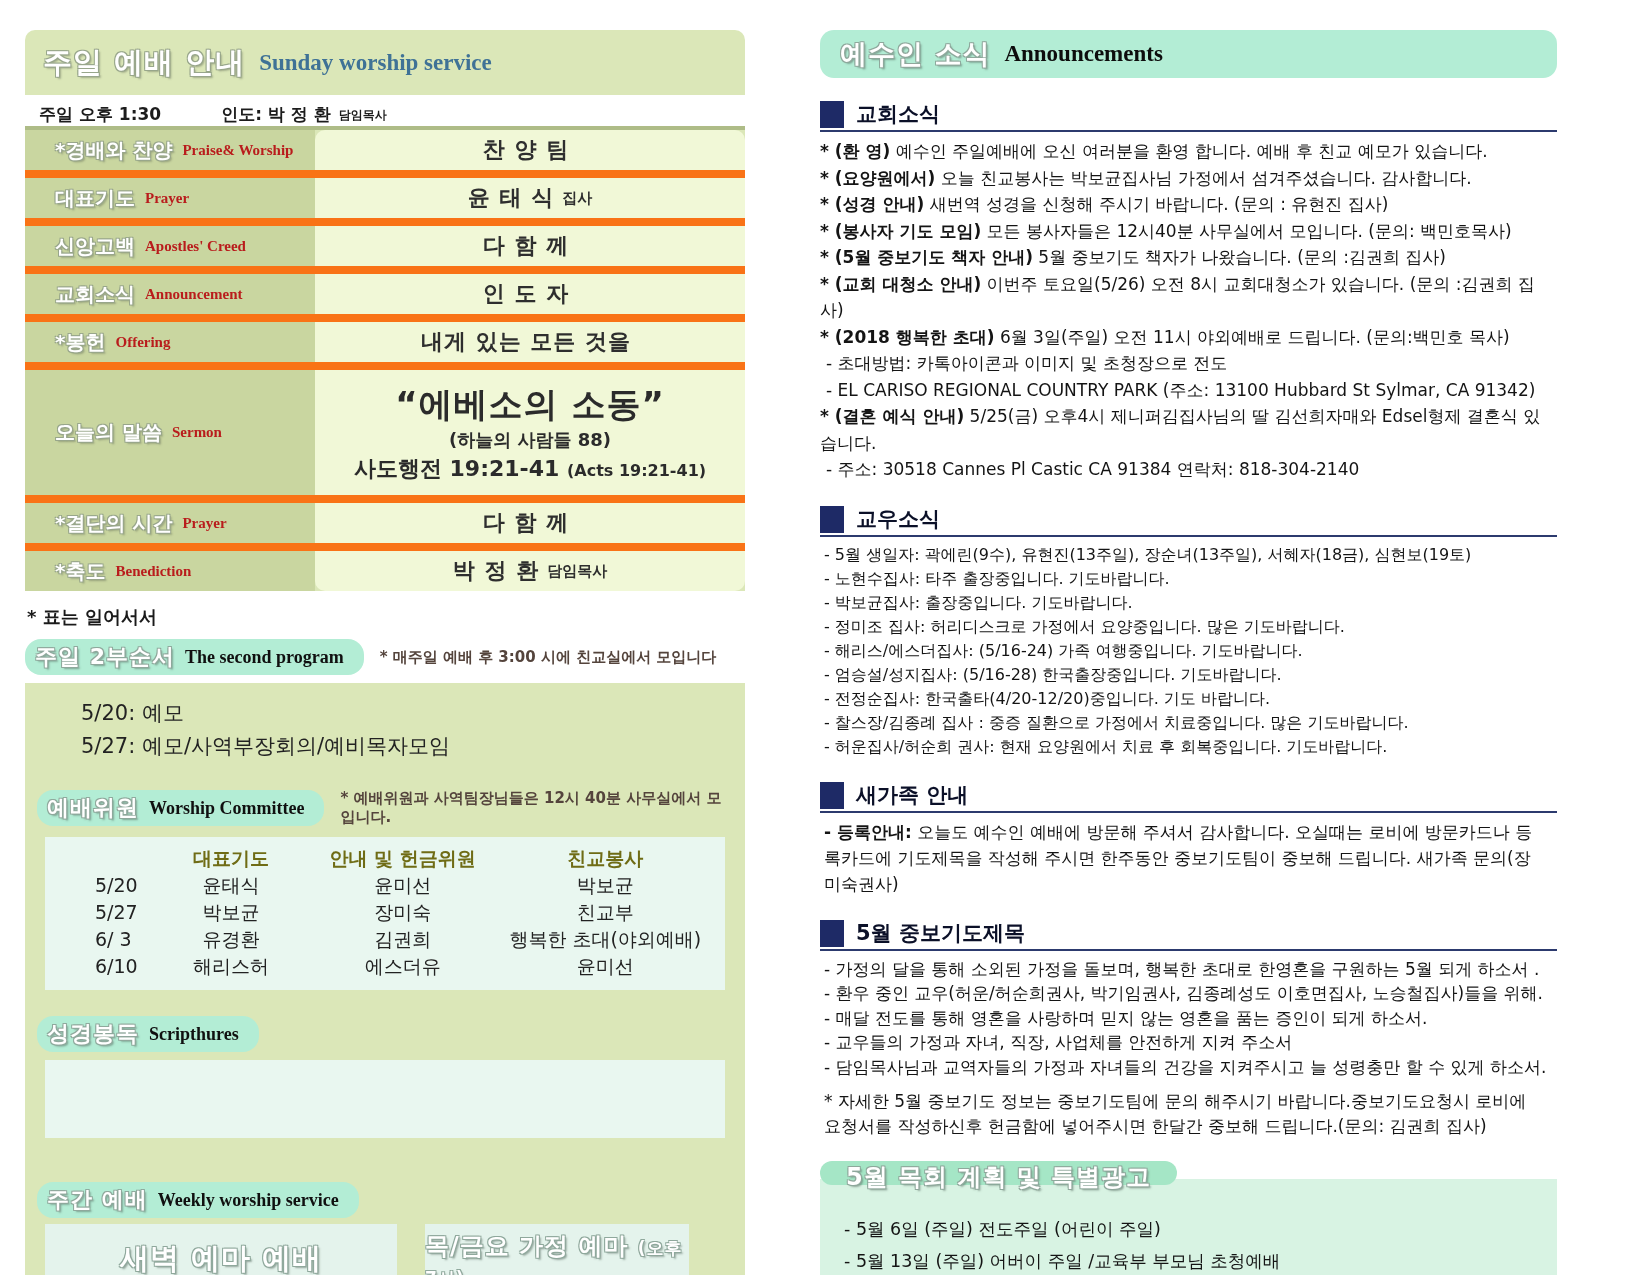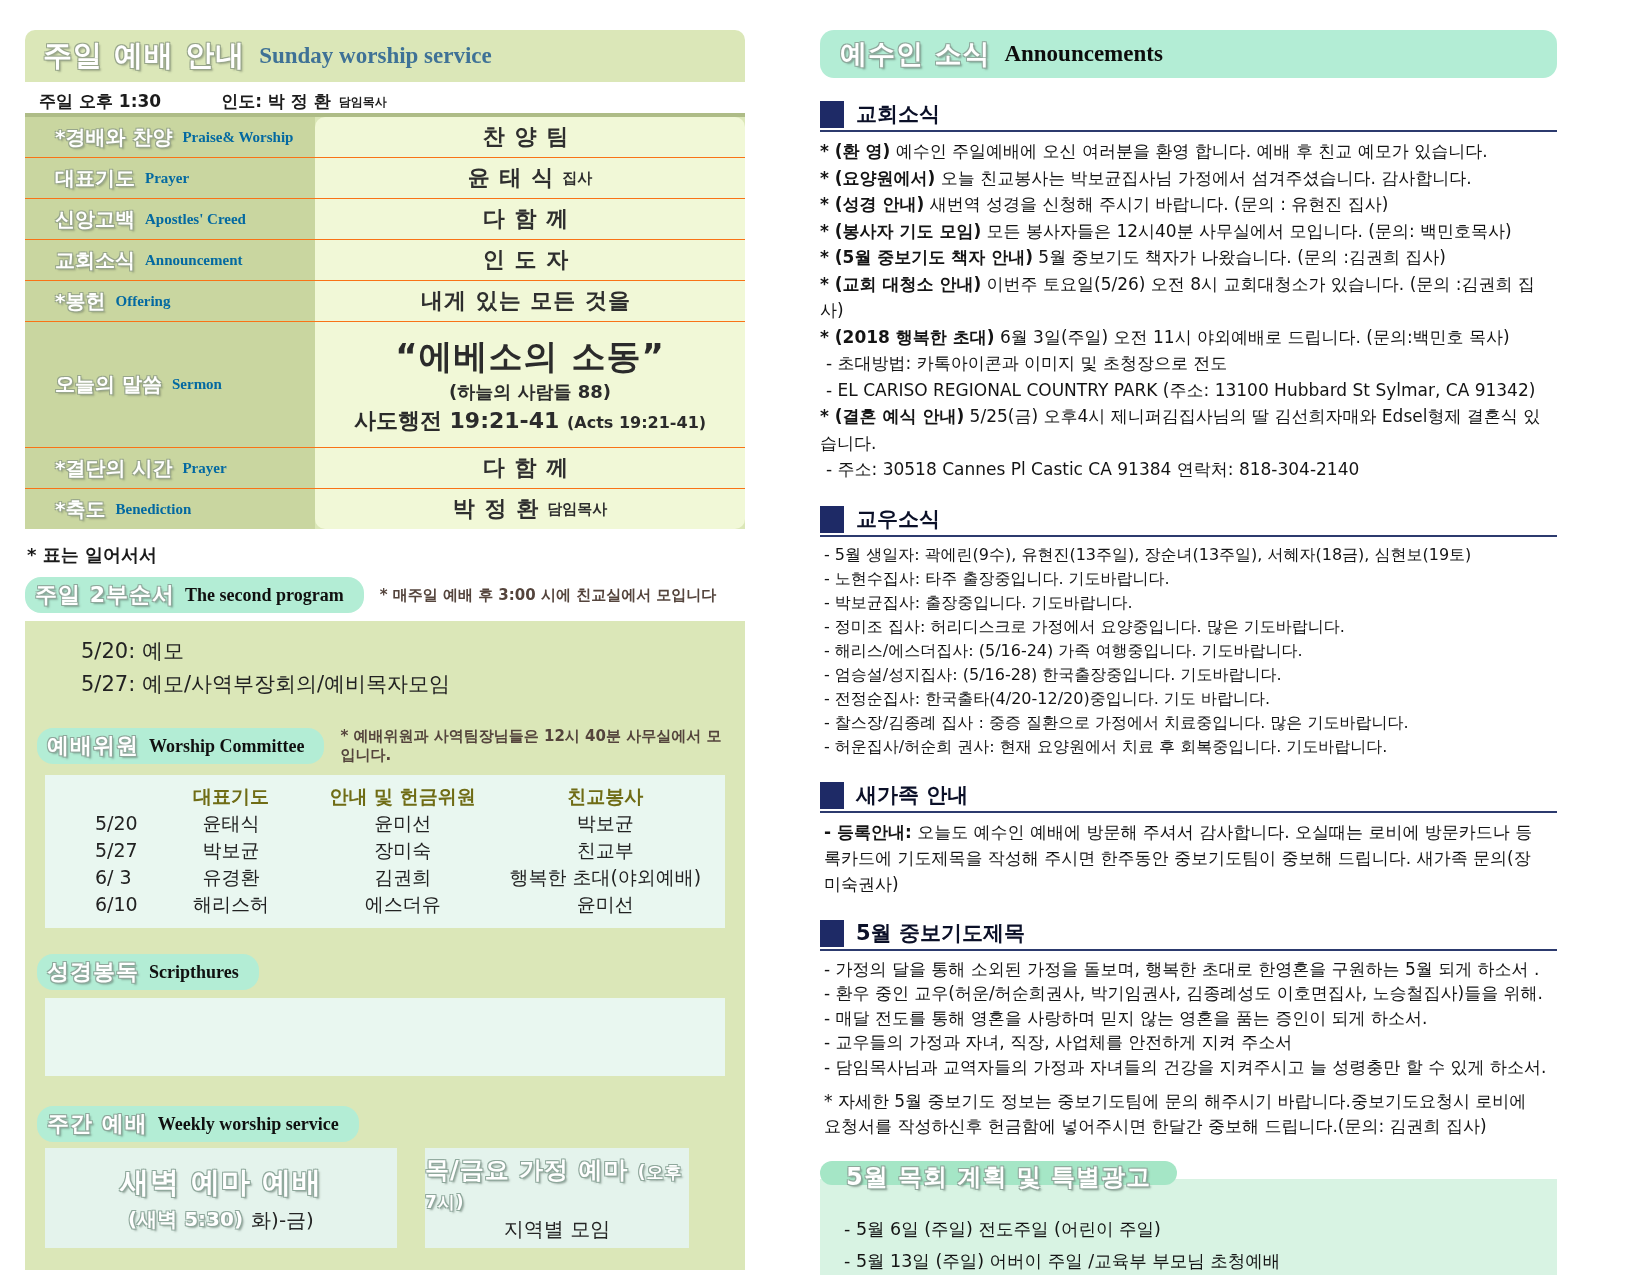--- a/index.html
+++ b/index.html
@@ -7,45 +7,45 @@
     width:1650px;height:1275px;position:relative;overflow:hidden;
     background:#ffffff;
     font-family:"DejaVu Sans","Liberation Sans",sans-serif;
     -webkit-font-smoothing:antialiased;
   }
   .serif{font-family:"Liberation Serif","DejaVu Serif",serif;}
 
   
   .left-panel{position:absolute;left:25px;top:30px;width:720px;}
   .lp-titlebar{
-    background:#dbe7b8;border-radius:10px 10px 0 0;height:52px;
+    background:#dbe7b8;border-radius:10px 10px 0 0;height:65px;
     display:flex;align-items:center;padding-left:18px;gap:14px;
   }
   .ko-outline{
     color:#ffffff;font-weight:bold;
     text-shadow:-1px -1px 0 #98a68b,1px -1px 0 #98a68b,-1px 1px 0 #98a68b,1px 1px 0 #98a68b,2px 2px 2px rgba(90,100,80,.45);
   }
   .lp-title-ko{font-size:29px;letter-spacing:1px;}
   .lp-title-en{font-size:23px;color:#3f7296;font-weight:bold;}
   .lp-subbar{
     background:#ffffff;height:31px;display:flex;align-items:flex-end;gap:8px;
     padding-left:14px;color:#1c1c1c;
   }
   .lp-subbar .time{font-size:17px;font-weight:bold;}
   .lp-subbar .leader{font-size:17px;font-weight:bold;margin-left:52px;}
   .lp-subbar .leader-sub{font-size:12px;font-weight:bold;padding-bottom:2px;}
 
   .order-table{background:#dbe7b8;border-top:4px solid #aebc87;}
-  .o-row{display:flex;border-bottom:1px solid #f97316;}
+  .o-row{display:flex;border-bottom:8px solid #f97316;}
   .o-label{
     width:290px;background:#c9d6a0;display:flex;align-items:center;
     padding-left:30px;gap:10px;box-sizing:border-box;
   }
   .o-label .ko{font-size:20px;}
-  .o-label .en{font-size:15px;color:#0369a1;font-weight:bold;font-family:"Liberation Serif","DejaVu Serif",serif;}
+  .o-label .en{font-size:15px;color:#b91c1c;font-weight:bold;font-family:"Liberation Serif","DejaVu Serif",serif;}
   .o-value{
     flex:1;background:#f1f8d7;display:flex;align-items:center;justify-content:center;
     gap:8px;height:40px;
   }
   .o-row.first .o-value{border-radius:10px 10px 0 0;}
   .o-row.last{border-bottom:none;}
   .o-row.last .o-value{border-radius:0 0 10px 10px;align-items:center;}
   .o-value .main{font-size:22px;font-weight:bold;color:#2e2e2e;letter-spacing:1px;}
   .o-value .sub{font-size:15px;font-weight:bold;color:#2e2e2e;}
   .o-row.sermon .o-value{height:125px;flex-direction:column;justify-content:center;gap:2px;}
@@ -81,21 +81,21 @@
   .c-cell{font-size:19px;color:#222;line-height:27px;}
   .c-head .c-cell{color:#6f6c15;font-weight:bold;}
   .c-c0{width:100px;text-align:left;padding-left:40px;box-sizing:border-box;}
   .c-c1{width:165px;}
   .c-c2{width:195px;}
   .c-c3{width:230px;}
 
   .scripture-badge-row{margin-top:26px;margin-left:-8px;}
   .scripture-box{margin-top:8px;background:#e9f7f0;height:78px;}
 
-  .weekly-badge-row{margin-top:30px;margin-left:-8px;}
+  .weekly-badge-row{margin-top:44px;margin-left:-8px;}
   .weekly-boxes{margin-top:6px;display:flex;gap:28px;}
   .w-box{background:#e4f3ec;height:100px;display:flex;flex-direction:column;align-items:center;justify-content:center;}
   .w-box1{width:352px;}
   .w-box2{width:264px;}
   .w-title{font-size:29px;letter-spacing:1px;}
   .w-title-small{font-size:17px;}
   .w-sub-line{margin-top:2px;display:flex;gap:8px;align-items:center;}
   .w-sub-outline{font-size:20px;}
   .w-plain{font-size:20px;font-weight:normal;color:#252525;margin-top:2px;}
   .ko-outline2{

